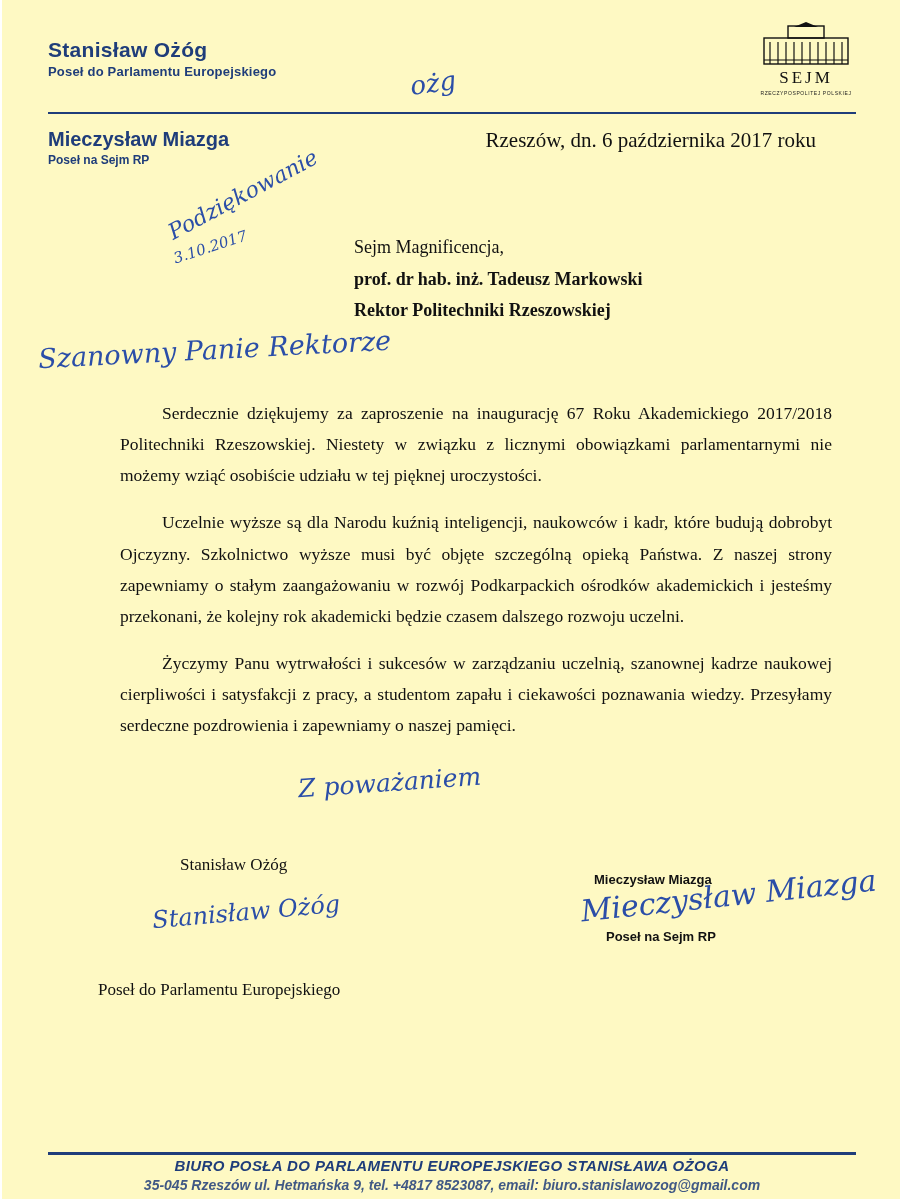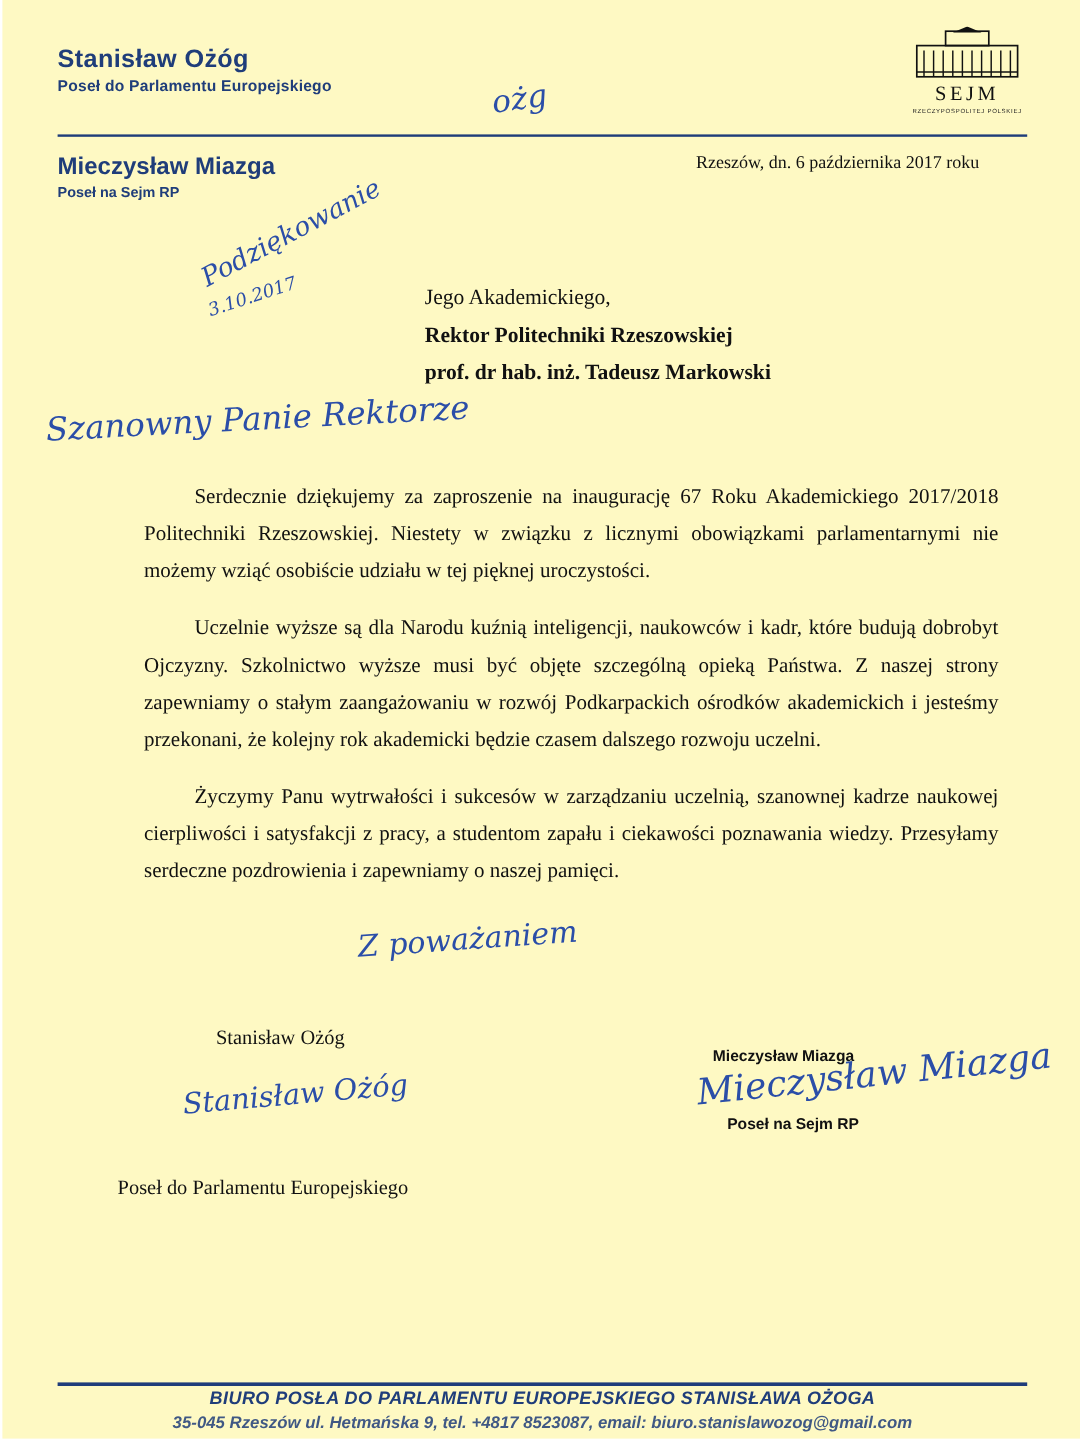--- a/index.html
+++ b/index.html
@@ -165,21 +165,21 @@
     color: #12255c;
     letter-spacing: -1px;
   }
   .pis-text .red { color: #d7182a; }
 
   
   .date-line {
     position: absolute;
     right: 86px;
     top: 128px;
-    font-size: 15px;
+    font-size: 21px;
   }
 
   
   .addressee {
     position: absolute;
     left: 352px;
     top: 232px;
     width: 440px;
     font-size: 18px;
     line-height: 1.75;
@@ -344,23 +344,23 @@
   <div class="rule-top"></div>
 
   <div class="letterhead2">
     <div class="lh2-name">Mieczysław Miazga</div>
     <div class="lh2-role">Poseł na Sejm RP</div>
   </div>
 
   <div class="date-line">Rzeszów, dn. 6 października 2017 roku</div>
 
   <div class="addressee">
-    <div>Jego Akademickiego,</div>
+    <div>Sejm Magnificencja,</div>
+    <div class="bold">prof. dr hab. inż. Tadeusz Markowski</div>
     <div class="bold">Rektor Politechniki Rzeszowskiej</div>
-    <div class="bold">prof. dr hab. inż. Tadeusz Markowski</div>
   </div>
 
   <div class="body-text">
     <p>Serdecznie dziękujemy za zaproszenie na inaugurację 67 Roku Akademickiego 2017/2018 Politechniki Rzeszowskiej. Niestety w związku z licznymi obowiązkami parlamentarnymi nie możemy wziąć osobiście udziału w tej pięknej uroczystości.</p>
     <p>Uczelnie wyższe są dla Narodu kuźnią inteligencji, naukowców i kadr, które budują dobrobyt Ojczyzny. Szkolnictwo wyższe musi być objęte szczególną opieką Państwa. Z naszej strony zapewniamy o stałym zaangażowaniu w rozwój Podkarpackich ośrodków akademickich i jesteśmy przekonani, że kolejny rok akademicki będzie czasem dalszego rozwoju uczelni.</p>
     <p>Życzymy Panu wytrwałości i sukcesów w zarządzaniu uczelnią, szanownej kadrze naukowej cierpliwości i satysfakcji z pracy, a studentom zapału i ciekawości poznawania wiedzy. Przesyłamy serdeczne pozdrowienia i zapewniamy o naszej pamięci.</p>
   </div>
 
   <div class="sig-left">Stanisław Ożóg</div>
   <div class="sig-left-role">Poseł do Parlamentu Europejskiego</div>

